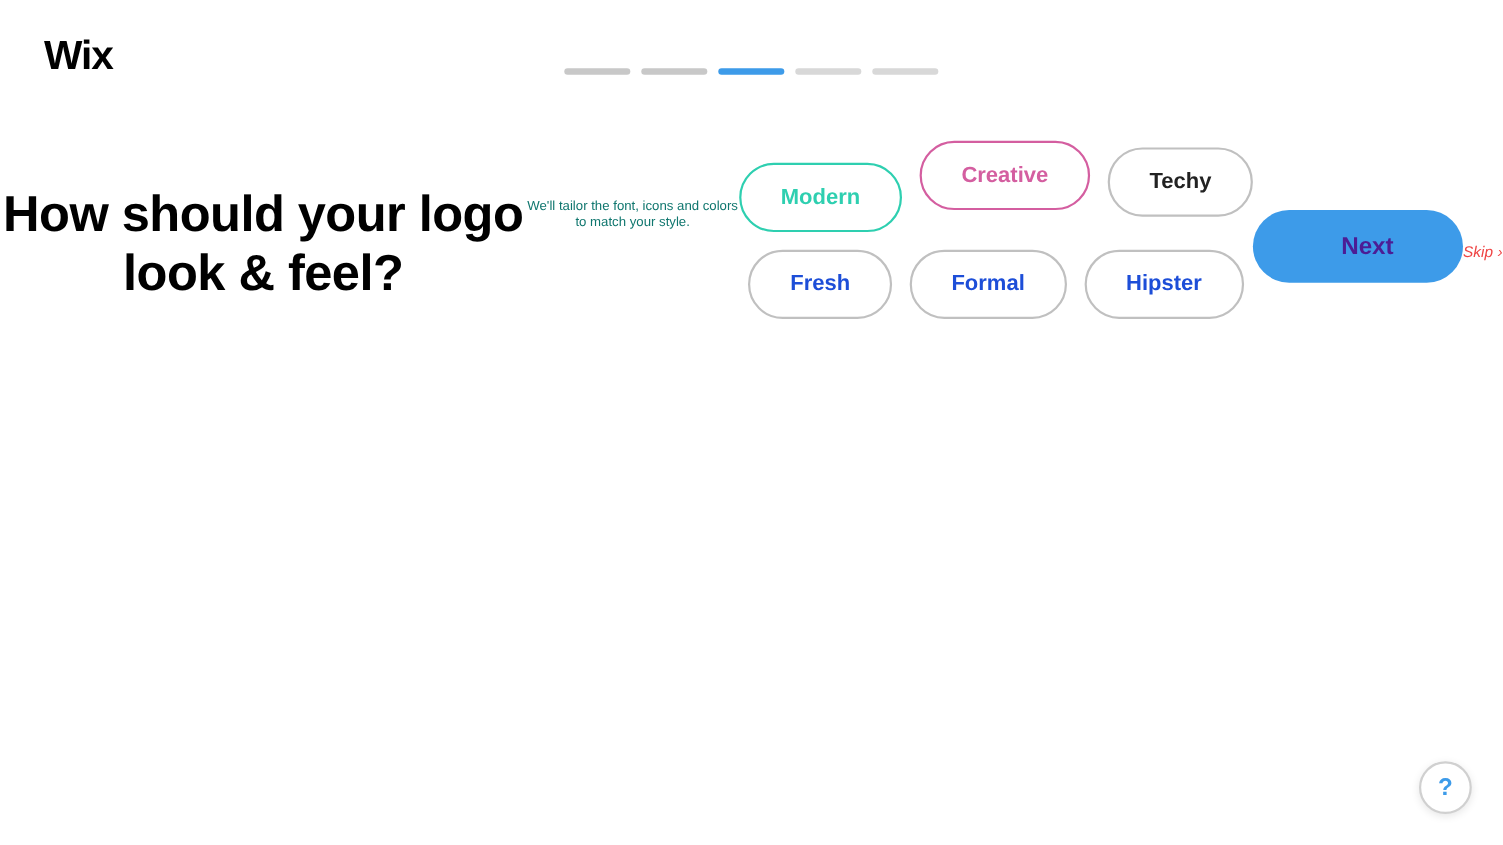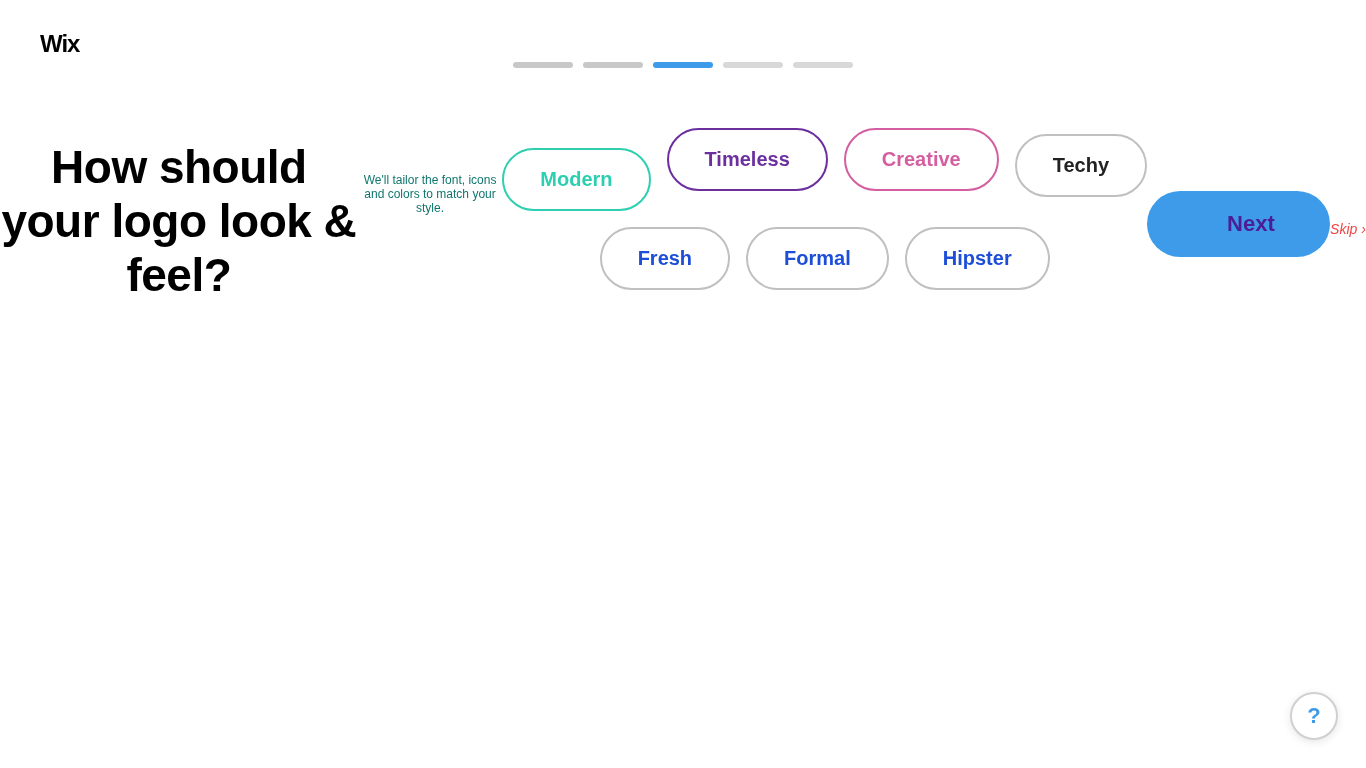--- a/index.html
+++ b/index.html
@@ -15,21 +15,21 @@
       font-family: 'Helvetica Neue', Helvetica, Arial, sans-serif;
       overflow: hidden;
       position: relative;
     }
 
     
     .logo {
       position: absolute;
       top: 30px;
       left: 40px;
-      font-size: 24px;
+      font-size: 37px;
       font-weight: 900;
       color: #000;
       letter-spacing: -1px;
     }
 
     
     .progress-bar {
       position: absolute;
       top: 62px;
       left: 50%;
@@ -219,21 +219,20 @@
 
   <h1 class="title">How should your logo look &amp; feel?</h1>
 
   <p class="subtitle">We'll tailor the font, icons and colors to match your style.</p>
 
   <div class="options-container">
 
 
     <div class="options-row">
       <button class="option-pill option-modern">Modern</button>
-      <button class="option-pill option-timeless">Timeless</button>
       <button class="option-pill option-creative">Creative</button>
       <button class="option-pill option-techy">Techy</button>
     </div>
 
     <div class="options-row">
       <button class="option-pill option-fresh">Fresh</button>
       <button class="option-pill option-formal">Formal</button>
       <button class="option-pill option-hipster">Hipster</button>
     </div>
 

